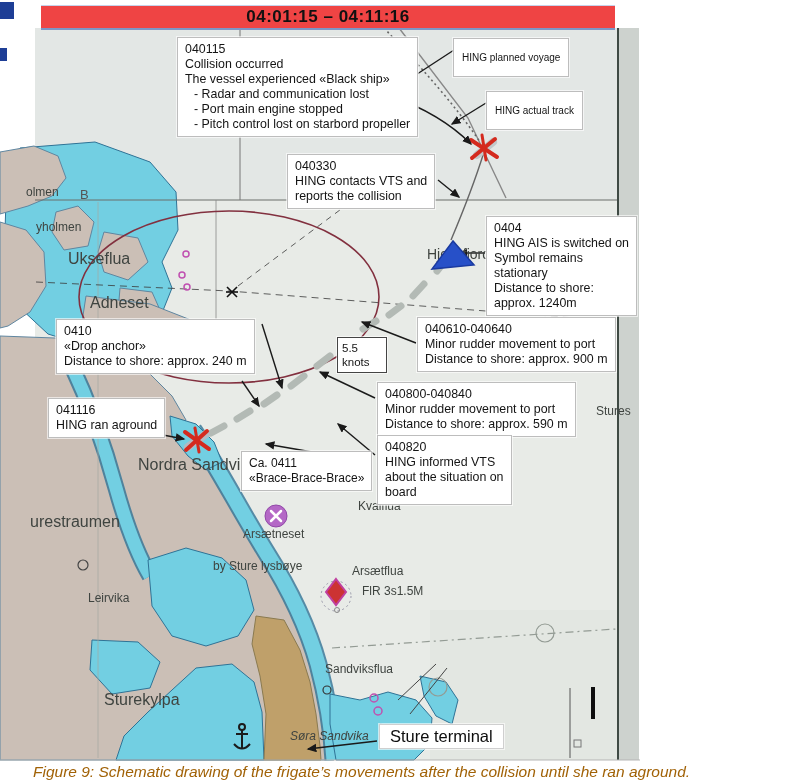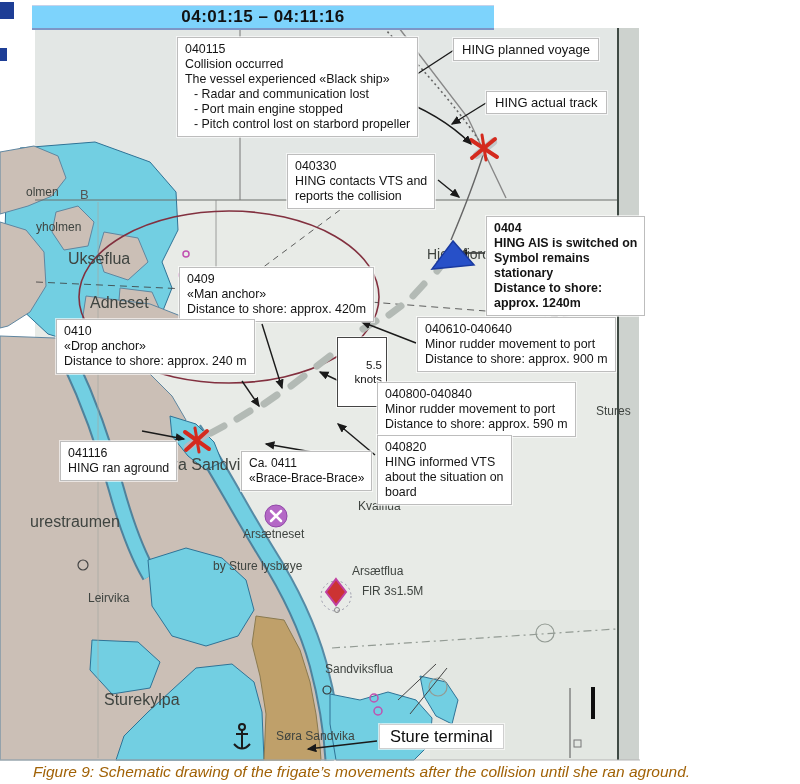--- a/index.html
+++ b/index.html
@@ -1,36 +1,36 @@
 <!DOCTYPE html>
 <html><head>
 <meta charset="utf-8">
 <style>
   html,body{margin:0;padding:0;background:#fff;}
   .page{position:relative;width:800px;height:784px;background:#fff;overflow:hidden;
         font-family:"Liberation Sans",sans-serif;}
   
-  .titlebar{position:absolute;left:32px;top:5px;width:462px;height:22px;
-    background:#7dd3fc;border-bottom:2px solid #7d96c6;border-top:1px solid #c6d2ea;
+  .titlebar{position:absolute;left:41px;top:5px;width:574px;height:22px;
+    background:#ef4444;border-bottom:2px solid #7d96c6;border-top:1px solid #c6d2ea;
     display:flex;align-items:center;justify-content:center;z-index:2;}
   .titlebar span{font-weight:bold;font-size:17px;color:#111;letter-spacing:.5px;}
   .navy-sq{position:absolute;background:#1e3e96;z-index:2;}
   
   svg.map{position:absolute;left:0;top:0;z-index:0;}
   
   .lbl{position:absolute;z-index:1;color:#3f4440;font-size:12px;white-space:nowrap;}
   .lbl.big{font-size:16px;}
   .lbl.sm{font-size:13px;color:#555;}
   
   .co{position:absolute;z-index:2;background:#fff;border:1px solid #bdbdbd;
       padding:4px 7px;font-size:12.4px;line-height:15px;color:#141414;
       box-shadow:0 0 0 1px rgba(255,255,255,.6);white-space:nowrap;}
   .co .bullet{padding-left:9px;}
-  .co.tag{font-size:13px;padding:3px 8px;}
-  .co.knots{text-align:right;border:1px solid #444;font-size:11.5px;line-height:14px;padding:20px 4px;}
+  .co.tag{font-size:10px;padding:11px 8px;}
+  .co.knots{text-align:left;border:1px solid #444;font-size:11.5px;line-height:14px;padding:3px 4px;}
   .co.big{font-size:16.5px;padding:4px 10px;color:#0d0d0d;border-color:#cfcfcf;}
   .tri{position:absolute;z-index:3;}
   
   .caption{position:absolute;left:33px;top:763px;z-index:2;font-style:italic;
     font-size:15.5px;color:#a16207;white-space:nowrap;}
 </style>
 </head>
 <body>
 
 <div class="page">
@@ -202,21 +202,21 @@
   <span class="lbl" style="left:358px;top:499px;">Kvalflua</span>
   <span class="lbl" style="left:243px;top:527px;">Arsætneset</span>
   <span class="lbl" style="left:213px;top:559px;">by Sture lysbøye</span>
   <span class="lbl" style="left:352px;top:564px;">Arsætflua</span>
   <span class="lbl" style="left:362px;top:584px;">FlR 3s1.5M</span>
   <span class="lbl big" style="left:138px;top:456px;">Nordra Sandvika</span>
   <span class="lbl big" style="left:30px;top:513px;text-align:right;">urestraumen</span>
   <span class="lbl" style="left:88px;top:591px;">Leirvika</span>
   <span class="lbl big" style="left:104px;top:691px;">Sturekylpa</span>
   <span class="lbl" style="left:325px;top:662px;">Sandviksflua</span>
-  <span class="lbl" style="left:276px;top:729px;">Søra Sandvika</span>
+  <span class="lbl" style="left:290px;top:729px;font-style:italic;">Søra Sandvika</span>
   <span class="lbl" style="left:596px;top:404px;">Stures</span>
 
   <svg class="tri" style="left:430px;top:238px;" width="48" height="34" viewBox="0 0 48 34">
     <polygon points="23,3 2,31 44,27" fill="#2750c8" stroke="#1a3aa0" stroke-width="1.5"></polygon>
   </svg>
 
   <div class="co" style="left:177px;top:37px;">
     <div>040115</div>
     <div>Collision occurred</div>
     <div>The vessel experienced «Black ship»</div>
@@ -227,42 +227,37 @@
 
   <div class="co tag" style="left:453px;top:38px;">HING planned voyage</div>
   <div class="co tag" style="left:486px;top:91px;">HING actual track</div>
 
   <div class="co" style="left:287px;top:154px;">
     <div>040330</div>
     <div>HING contacts VTS and</div>
     <div>reports the collision</div>
   </div>
 
-  <div class="co" style="left:486px;top:216px;font-weight:bold;">
+  <div class="co" style="left:486px;top:216px;">
     <div>0404</div>
     <div>HING AIS is switched on</div>
     <div>Symbol remains</div>
     <div>stationary</div>
     <div>Distance to shore:</div>
     <div>approx. 1240m</div>
   </div>
 
-  <div class="co" style="left:179px;top:267px;">
-    <div>0409</div>
-    <div>«Man anchor»</div>
-    <div>Distance to shore: approx. 420m</div>
-  </div>
 
   <div class="co" style="left:56px;top:319px;">
     <div>0410</div>
     <div>«Drop anchor»</div>
     <div>Distance to shore: approx. 240 m</div>
   </div>
 
-  <div class="co" style="left:60px;top:398px;margin-top:43px;">
+  <div class="co" style="left:48px;top:398px;">
     <div>041116</div>
     <div>HING ran aground</div>
   </div>
 
   <div class="co knots" style="left:337px;top:337px;width:40px;">
     <div>5.5</div>
     <div>knots</div>
   </div>
 
   <div class="co" style="left:417px;top:317px;">

